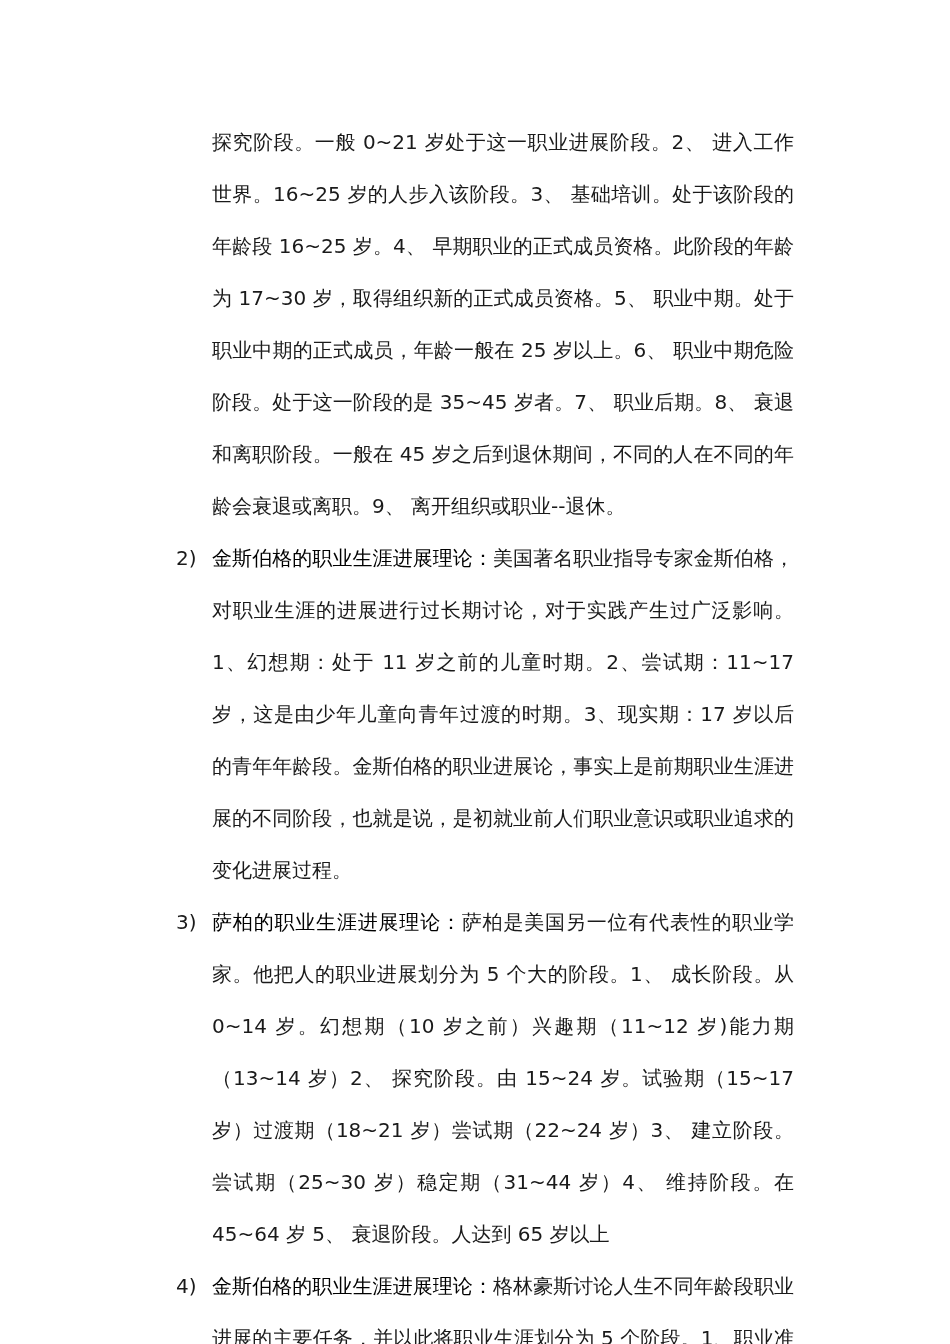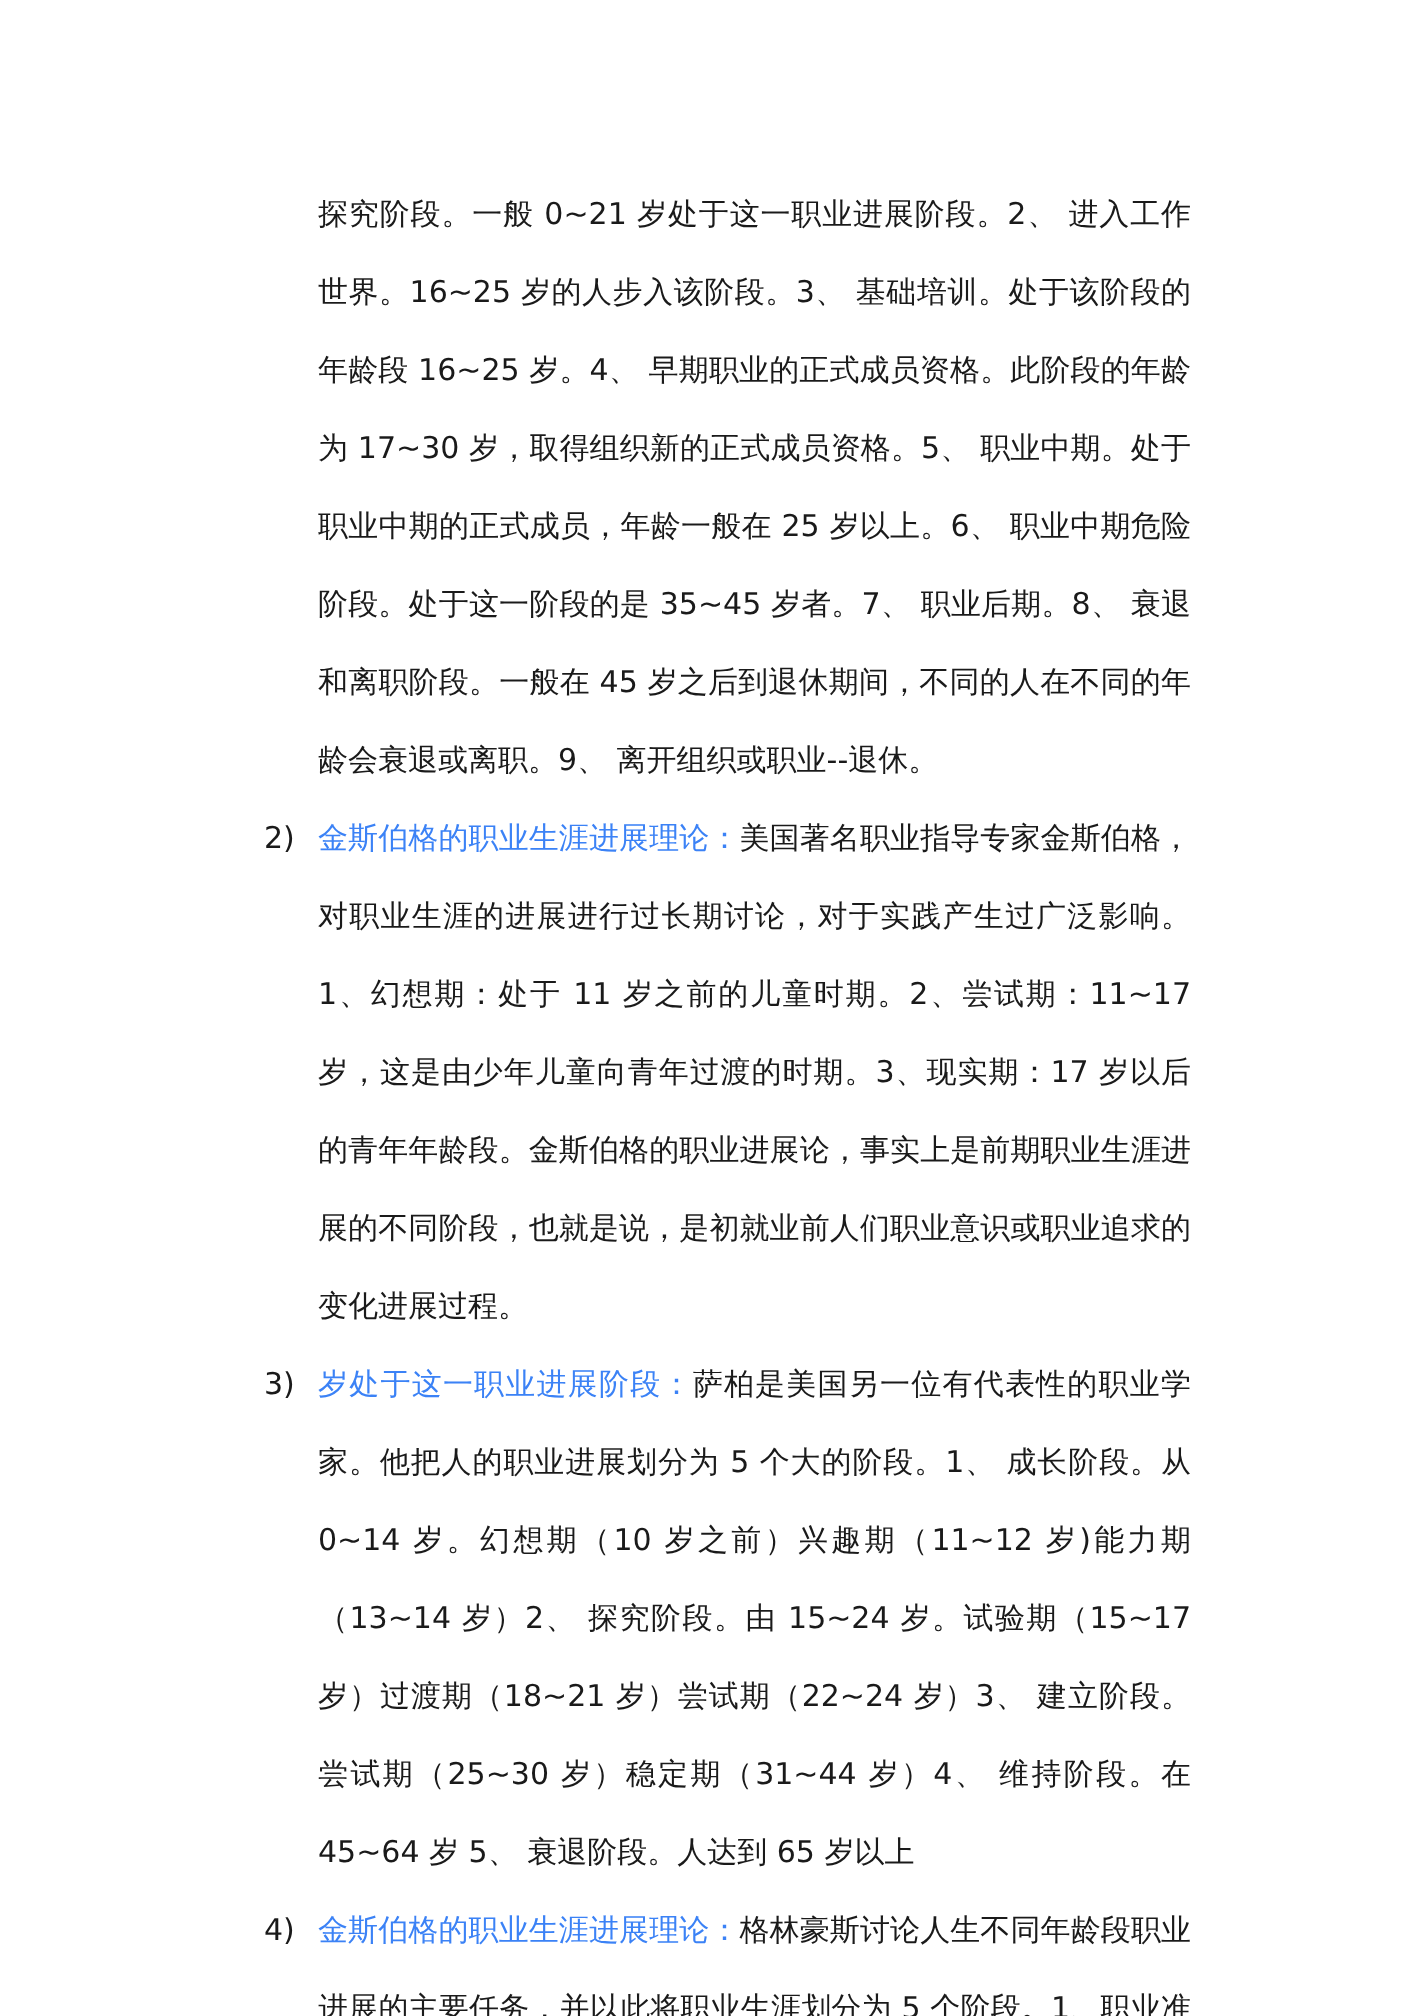--- a/index.html
+++ b/index.html
@@ -22,41 +22,41 @@
     align-items: flex-start;
   }
   .num {
     flex: 0 0 36px;
   }
   .content {
     flex: 1;
     text-align: justify;
   }
   .heading {
-    color: #3b82f6;
+    color: #000000;
   }
 </style>
 </head>
 <body>
 
 <div class="page">
 
   <div class="doc-item">
     <span class="num"></span>
     <p class="content"><span class="heading"></span><span>探究阶段。一般 0~21 岁处于这一职业进展阶段。2、 进入工作世界。16~25 岁的人步入该阶段。3、 基础培训。处于该阶段的年龄段 16~25 岁。4、 早期职业的正式成员资格。此阶段的年龄为 17~30 岁，取得组织新的正式成员资格。5、 职业中期。处于职业中期的正式成员，年龄一般在 25 岁以上。6、 职业中期危险阶段。处于这一阶段的是 35~45 岁者。7、 职业后期。8、 衰退和离职阶段。一般在 45 岁之后到退休期间，不同的人在不同的年龄会衰退或离职。9、 离开组织或职业--退休。</span></p>
   </div>
 
   <div class="doc-item">
     <span class="num">2)</span>
     <p class="content"><span class="heading">金斯伯格的职业生涯进展理论：</span><span>美国著名职业指导专家金斯伯格，对职业生涯的进展进行过长期讨论，对于实践产生过广泛影响。1、幻想期：处于 11 岁之前的儿童时期。2、尝试期：11~17 岁，这是由少年儿童向青年过渡的时期。3、现实期：17 岁以后的青年年龄段。金斯伯格的职业进展论，事实上是前期职业生涯进展的不同阶段，也就是说，是初就业前人们职业意识或职业追求的变化进展过程。</span></p>
   </div>
 
   <div class="doc-item">
     <span class="num">3)</span>
-    <p class="content"><span class="heading">岁处于这一职业进展阶段：</span><span>萨柏是美国另一位有代表性的职业学家。他把人的职业进展划分为 5 个大的阶段。1、 成长阶段。从 0~14 岁。幻想期（10 岁之前）兴趣期（11~12 岁)能力期（13~14 岁）2、 探究阶段。由 15~24 岁。试验期（15~17 岁）过渡期（18~21 岁）尝试期（22~24 岁）3、 建立阶段。尝试期（25~30 岁）稳定期（31~44 岁）4、 维持阶段。在 45~64 岁 5、 衰退阶段。人达到 65 岁以上</span></p>
+    <p class="content"><span class="heading">萨柏的职业生涯进展理论：</span><span>萨柏是美国另一位有代表性的职业学家。他把人的职业进展划分为 5 个大的阶段。1、 成长阶段。从 0~14 岁。幻想期（10 岁之前）兴趣期（11~12 岁)能力期（13~14 岁）2、 探究阶段。由 15~24 岁。试验期（15~17 岁）过渡期（18~21 岁）尝试期（22~24 岁）3、 建立阶段。尝试期（25~30 岁）稳定期（31~44 岁）4、 维持阶段。在 45~64 岁 5、 衰退阶段。人达到 65 岁以上</span></p>
   </div>
 
   <div class="doc-item">
     <span class="num">4)</span>
     <p class="content"><span class="heading">金斯伯格的职业生涯进展理论：</span><span>格林豪斯讨论人生不同年龄段职业进展的主要任务，并以此将职业生涯划分为 5 个阶段。1、职业准备。典型年龄段为 0~18 岁。2、进入组织。18~25 岁为进入组织阶段。3、职业生涯初期。</span></p>
   </div>
 
 </div>
 
 </body></html>

